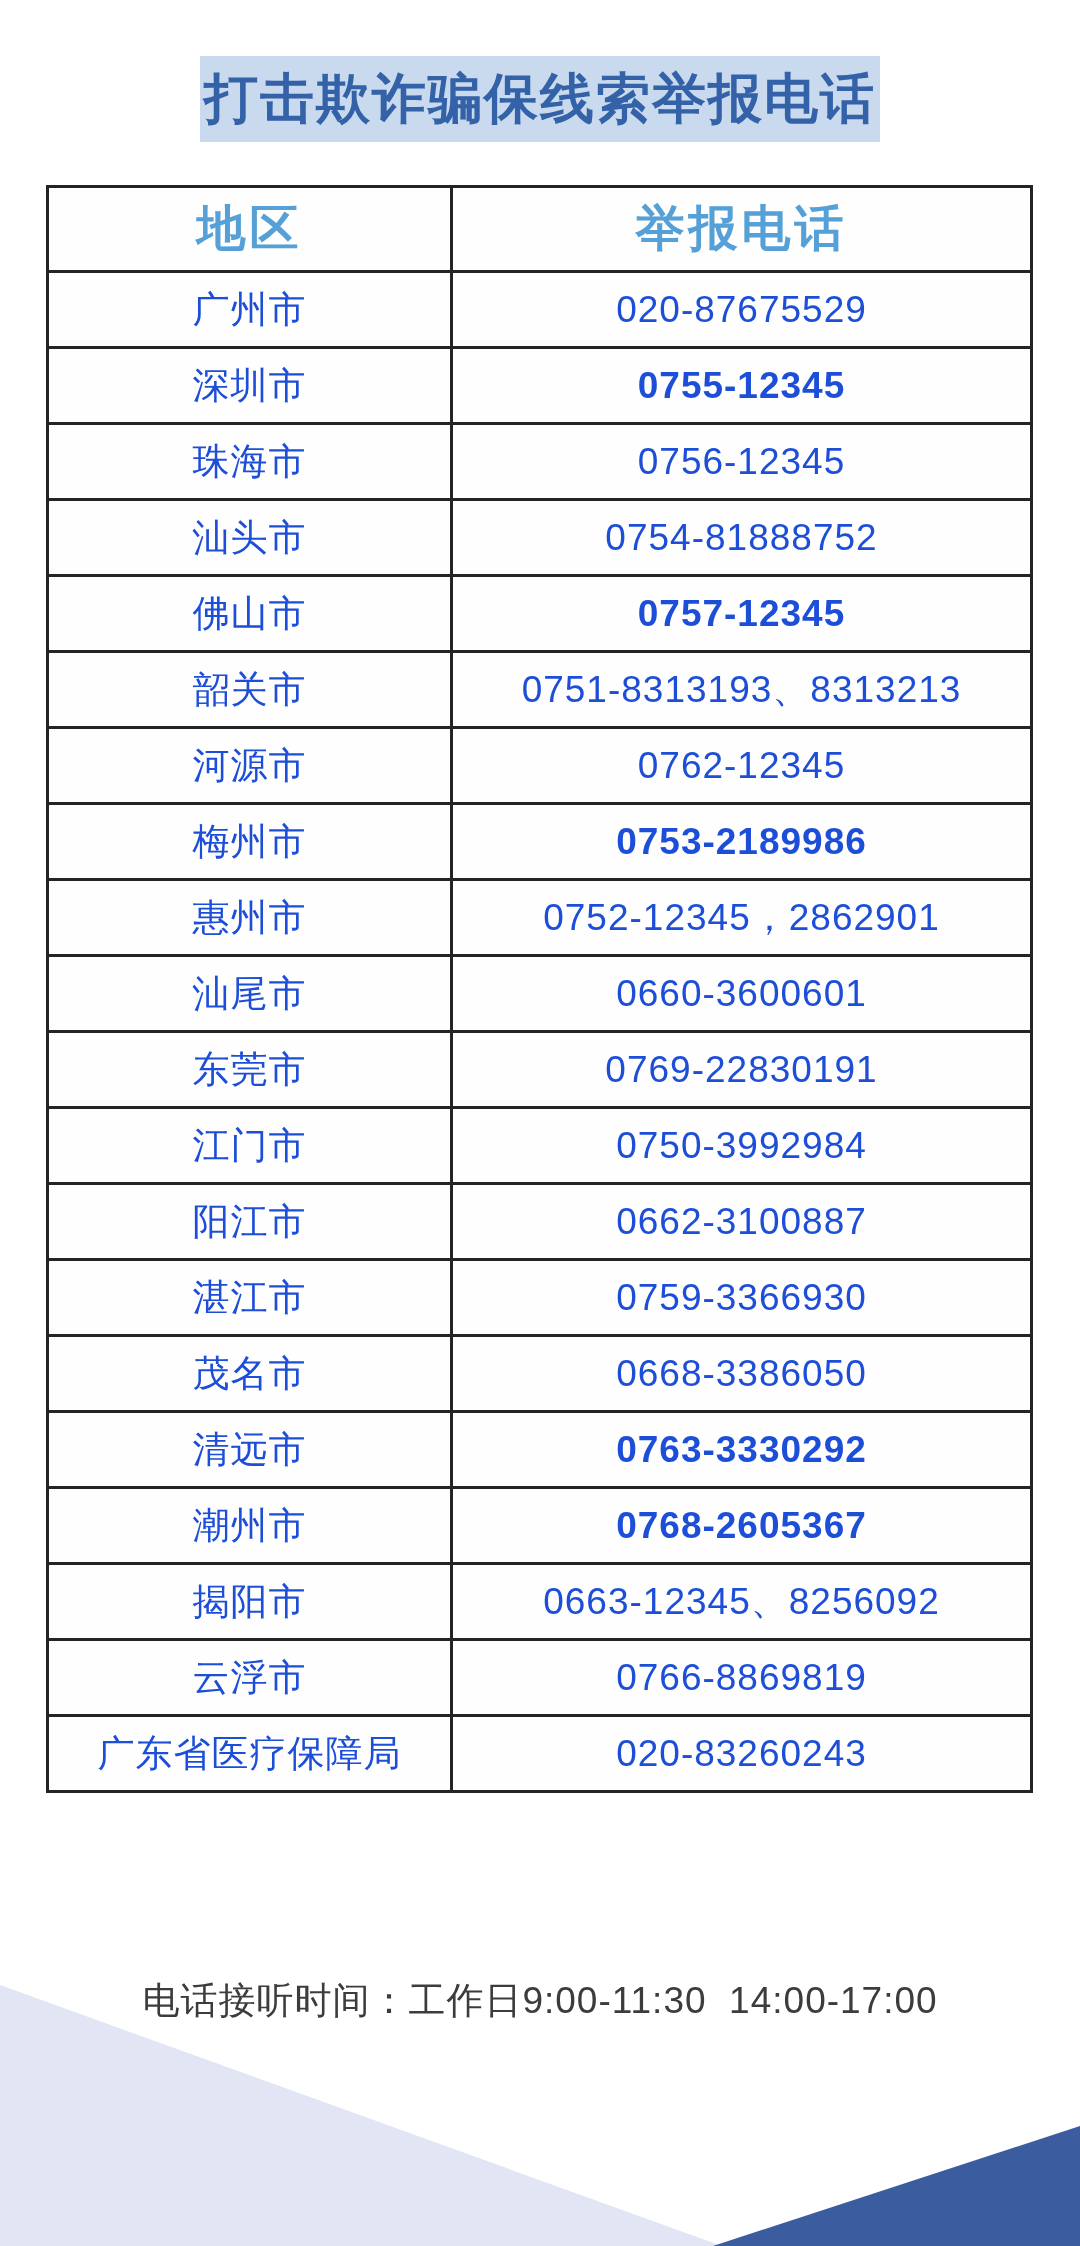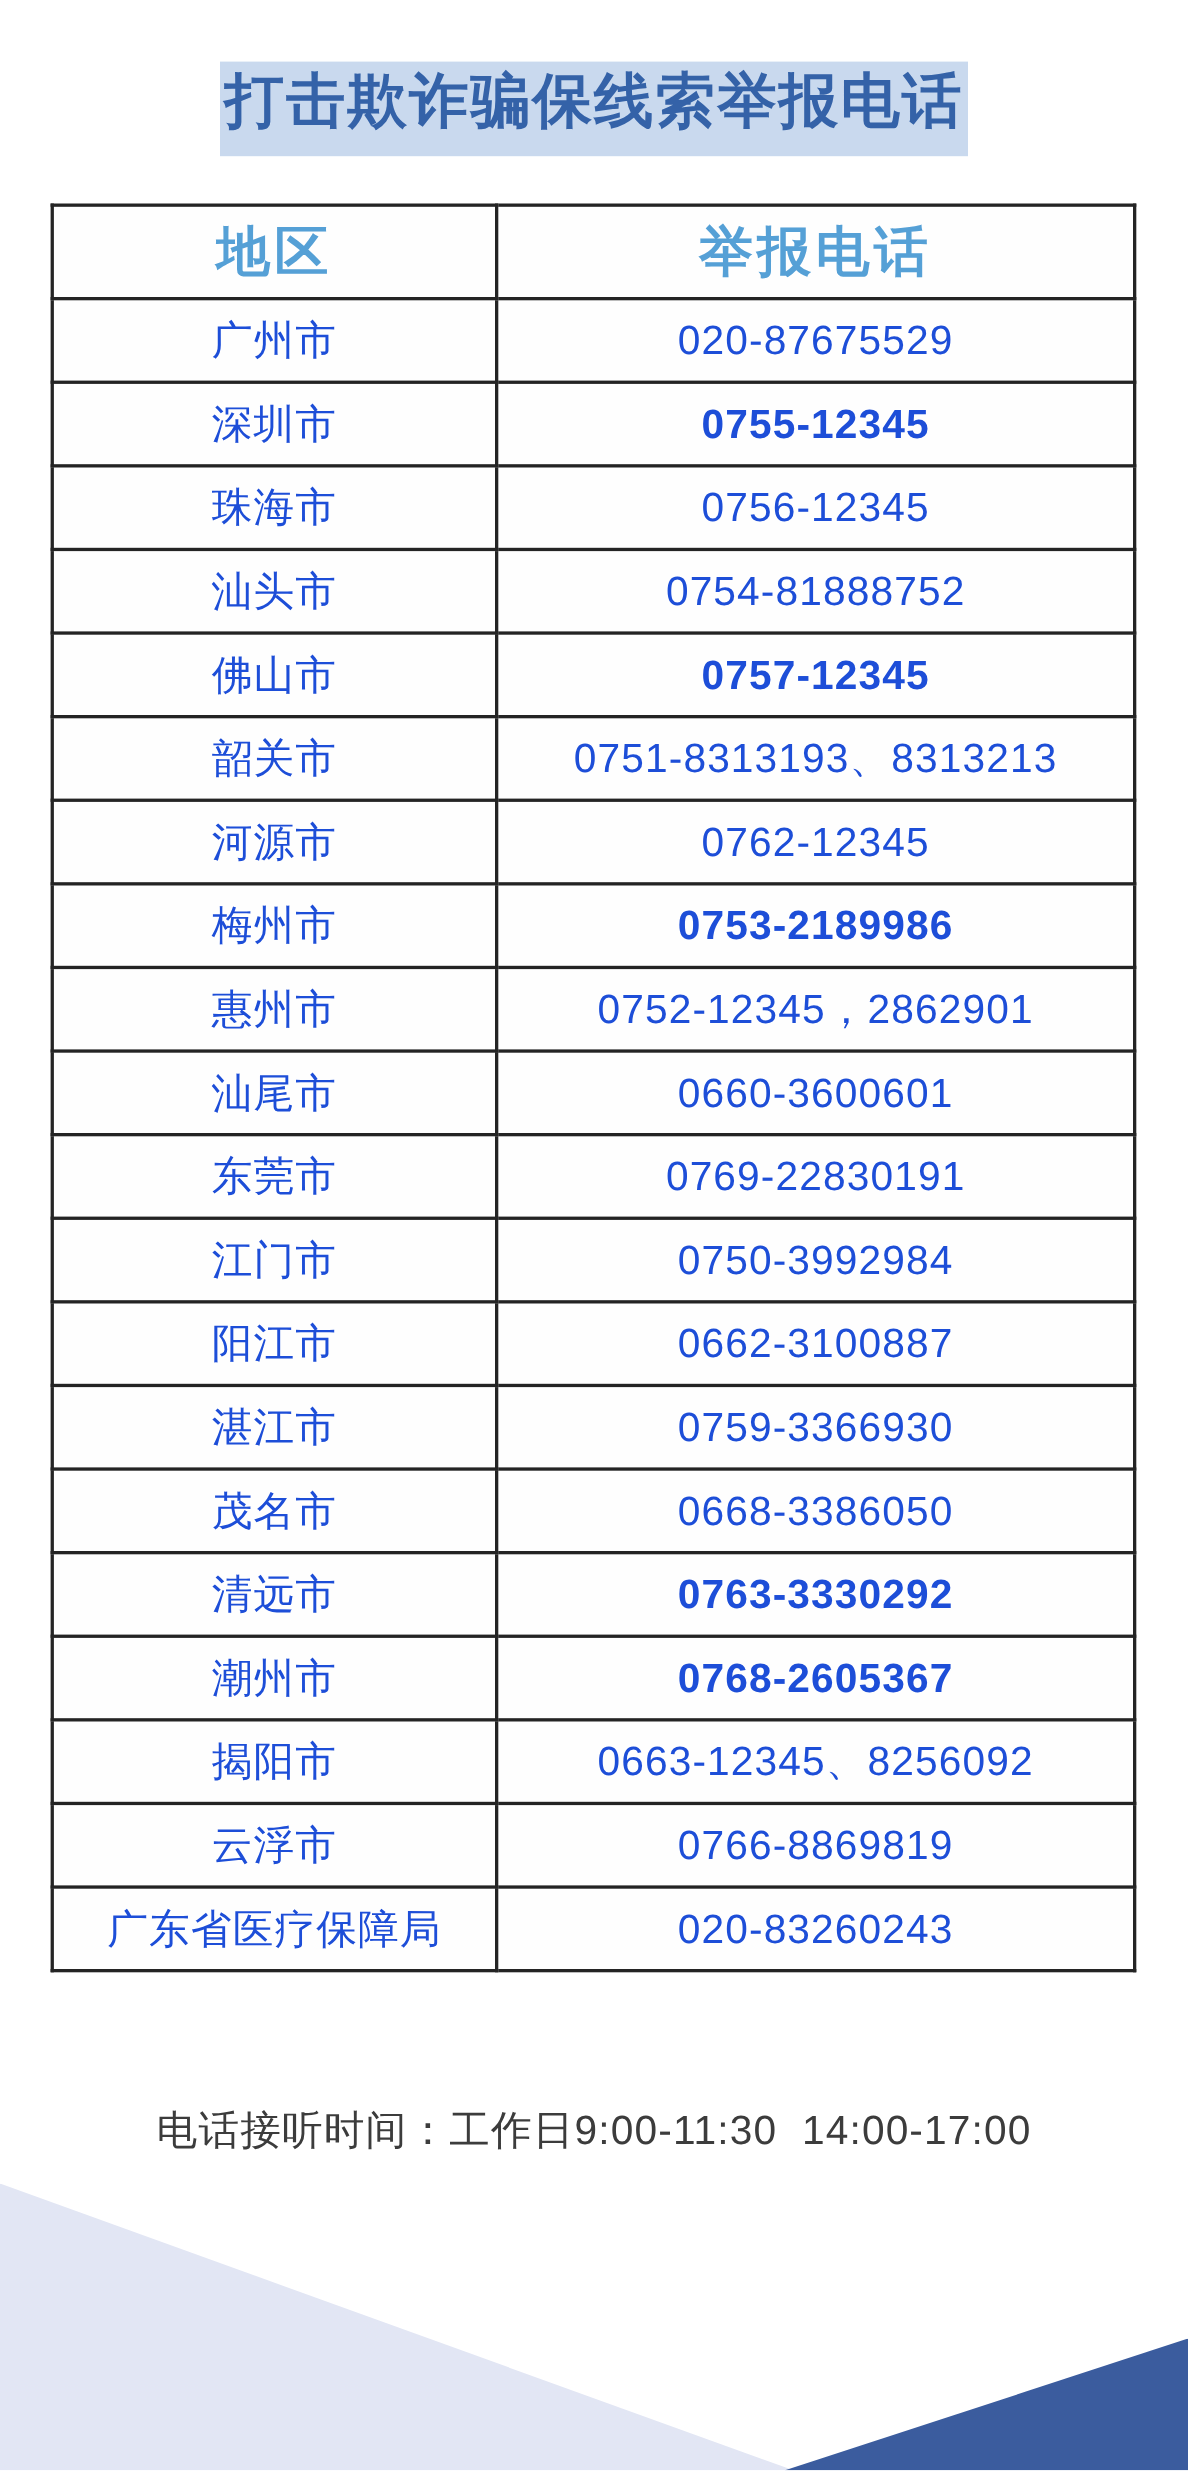--- a/index.html
+++ b/index.html
@@ -5,21 +5,21 @@
   html,body{margin:0;padding:0;}
   body{
     width:1080px;height:2246px;position:relative;overflow:hidden;
     background:#ffffff;
     font-family:"Liberation Sans","DejaVu Sans",sans-serif;
   }
   
   .banner{
     position:absolute;left:200px;top:56px;width:680px;height:86px;
     background:#c9d9ee;
-    display:flex;align-items:flex-start;justify-content:center;
+    display:flex;align-items:center;justify-content:center;
   }
   .banner-title{
     font-size:54px;font-weight:bold;color:#3462a8;letter-spacing:2px;white-space:nowrap;
   }
   
   table.hotline{
     position:absolute;left:46px;top:185px;width:984px;
     border-collapse:collapse;table-layout:fixed;
   }
   table.hotline th, table.hotline td{
@@ -29,21 +29,21 @@
   table.hotline th{
     height:82px;font-size:49px;font-weight:bold;color:#55a0d6;letter-spacing:4px;
   }
   table.hotline td{
     height:73px;font-size:37px;color:#1d4ed8;letter-spacing:1px;white-space:nowrap;
   }
   td.region{font-size:36px;letter-spacing:2px;}
   td.phone.bold{font-weight:bold;}
   
   .note{
-    position:absolute;left:0;top:1912px;width:1080px;z-index:2;
+    position:absolute;left:0;top:1976px;width:1080px;z-index:2;
     text-align:center;font-size:37px;color:#3c3c3c;letter-spacing:1px;white-space:pre;
   }
   
   .deco-light{
     position:absolute;left:0;top:1985px;width:722px;height:261px;z-index:0;
     background:#e2e6f4;
     clip-path:polygon(0 0,100% 100%,0 100%);
   }
   .deco-dark{
     position:absolute;left:713px;top:2126px;width:367px;height:120px;z-index:1;

